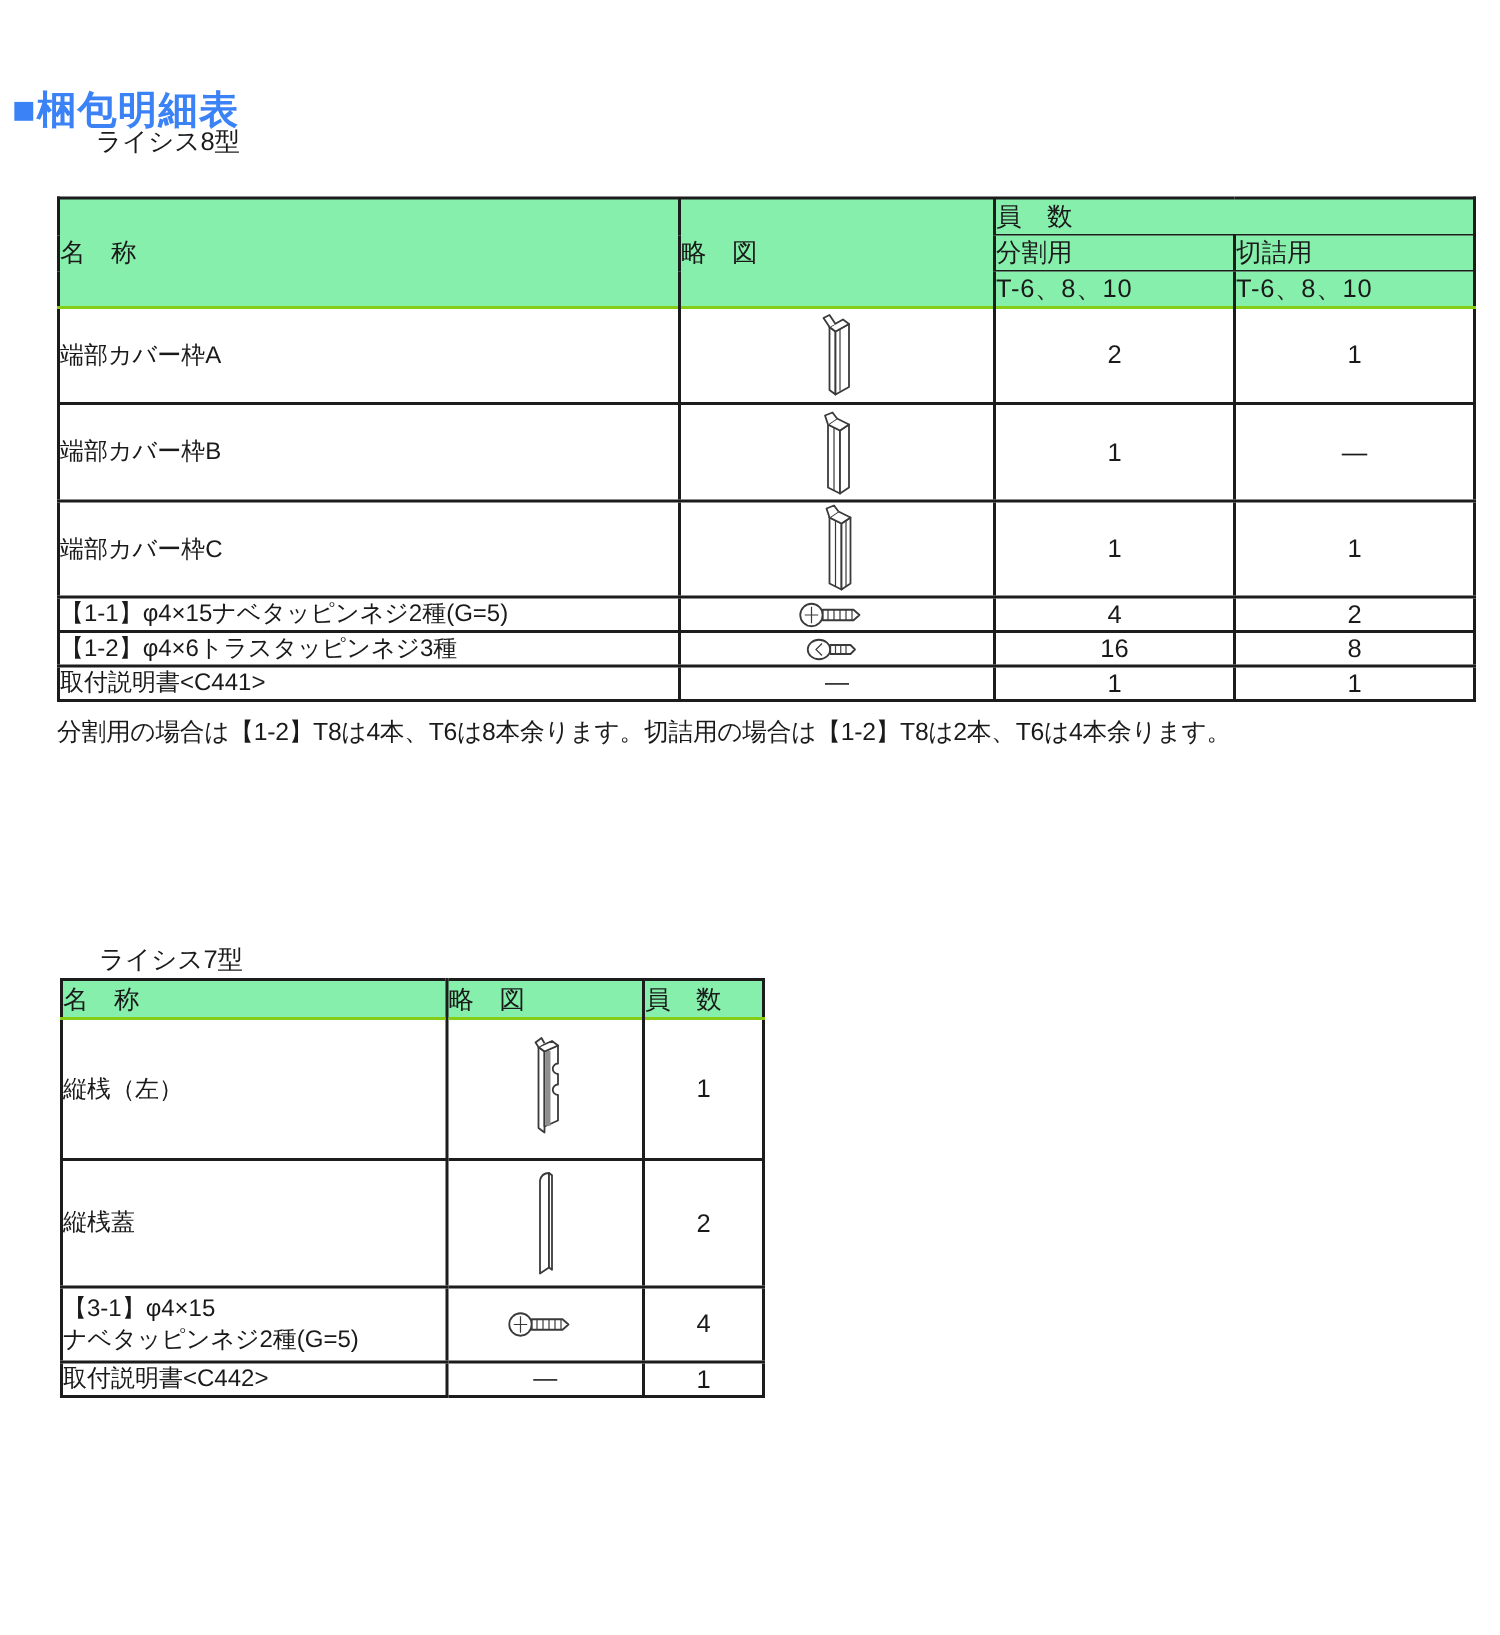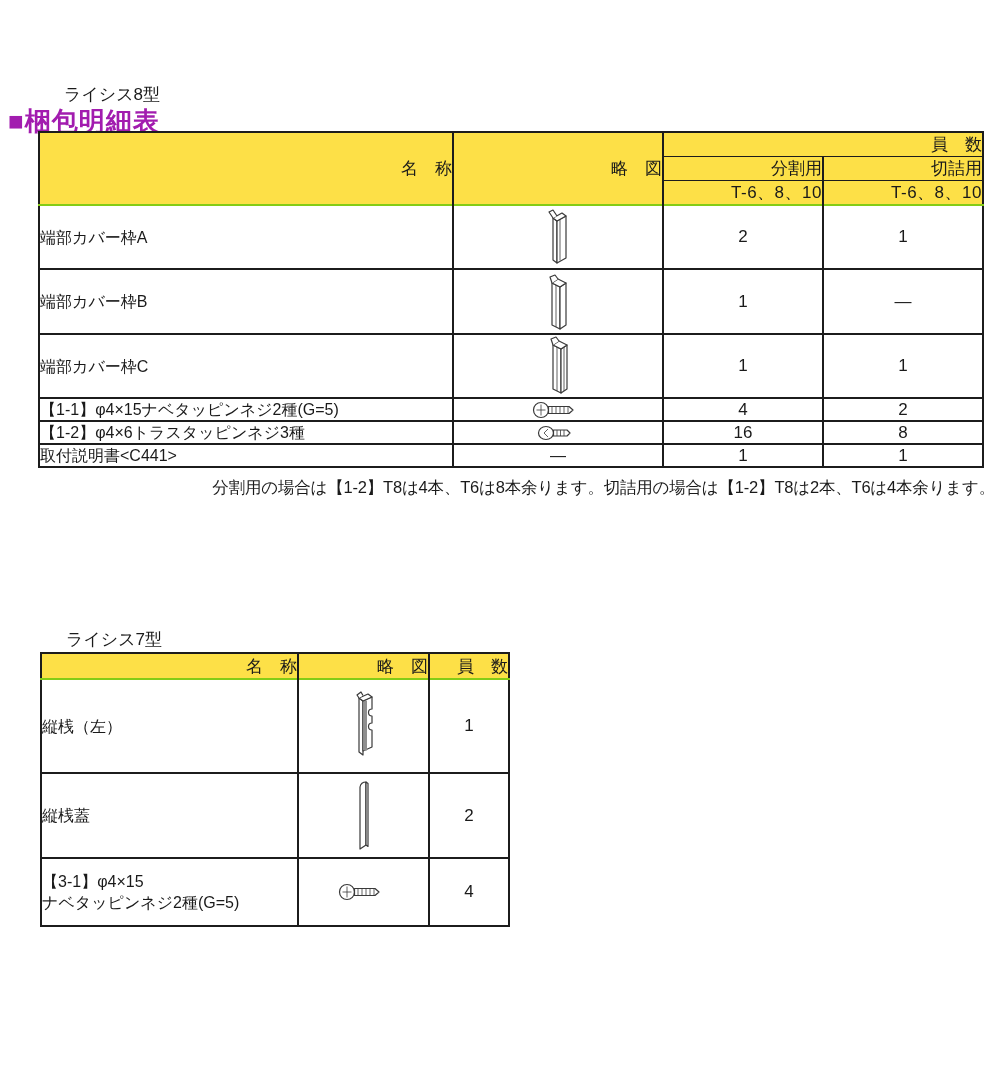--- a/index.html
+++ b/index.html
@@ -11,22 +11,21 @@
     position: relative;
     overflow: hidden;
   }
   .abs { position: absolute; }
 
   .doc-title {
     left: 8px; top: 56px;
     font-size: 26px;
     font-weight: bold;
     letter-spacing: 1px;
-    color: #a21caf;
-    margin-top: 48px;
+    color: #3b82f6;
   }
   .tbl-label {
     font-size: 17px;
     color: #1a1a1a;
   }
   #label8 { left: 64px; top: 83px; }
   #label7 { left: 66px; top: 628px; }
 
   table.ptable {
     border-collapse: collapse;
@@ -37,44 +36,44 @@
     border: 1px solid #1c1c1c;
     padding: 0;
     vertical-align: middle;
     font-weight: normal;
   }
   
   table.ptable td.vthick, table.ptable th.vthick { border-left: 2px solid #1c1c1c; }
   table.ptable tbody tr td { border-top: 2px solid #84cc16; border-bottom: 2px solid #1c1c1c; }
 
   table.ptable th {
-    background: #fde047;
+    background: #86efac;
     font-size: 17px;
-    text-align: right;
+    text-align: left;
   }
   th.sizes { font-size: 16px; letter-spacing: 0.5px; }
 
   td.name {
     font-size: 16px;
     text-align: left;
     padding-left: 8px;
     line-height: 21px;
   }
   td.sketch { text-align: center; }
   td.qty {
     font-size: 17px;
     text-align: center;
   }
   td.sketch .dash, td.qty .dash { font-size: 16px; }
   td.sketch svg { display: block; margin: 0 auto; }
 
   .note {
     left: 38px; top: 477px; width: 957px;
     font-size: 16.5px;
-    text-align: right;
+    text-align: left;
     color: #1a1a1a;
     letter-spacing: -0.2px;
   }
 
   svg .ln { fill: #ffffff; stroke: #3a3a3a; stroke-width: 1.2; stroke-linejoin: round; }
   svg .thin { fill: none; stroke: #3a3a3a; stroke-width: 0.8; }
 </style>
 </head>
 <body>
 
@@ -219,29 +218,36 @@
     <tr style="height:85px">
       <td class="name">縦桟蓋</td>
       <td class="sketch vthick">
         <svg width="24" height="74" viewBox="0 0 24 74">
           <path class="ln" d="M8 8 Q9 3 14 3 L14 66 L8 70 Z"></path>
           <path class="ln" d="M14 3 L16 4.5 L16 67.5 L14 66 Z"></path>
         </svg>
       </td>
       <td class="qty vthick">2</td>
     </tr>
-    <tr style="height:68px">
+    <tr style="height:50px">
       <td class="name">
         <div>【3-1】φ4×15</div>
         <div>ナベタッピンネジ2種(G=5)</div>
       </td>
       <td class="sketch vthick">
         <svg width="54" height="20" viewBox="0 0 54 20">
           <circle class="ln" cx="10" cy="10" r="7.5"></circle>
           <path class="thin" d="M10 4.5 L10 15.5 M5.5 10 L14.5 10"></path>
           <path class="ln" d="M17.5 6.5 L38 6.5 L42 10 L38 13.5 L17.5 13.5 Z"></path>
           <path class="thin" d="M21 6.5 L21 13.5 M25 6.5 L25 13.5 M29 6.5 L29 13.5 M33 6.5 L33 13.5 M37 6.5 L37 13.5"></path>
         </svg>
       </td>
       <td class="qty vthick">4</td>
     </tr>
+    <tr style="height:20px">
+      <td class="name">取付説明書&lt;C442&gt;</td>
+      <td class="sketch vthick">
+        <span class="dash">—</span>
+      </td>
+      <td class="qty vthick">1</td>
+    </tr>
   </tbody>
 </table>
 
 </body></html>

